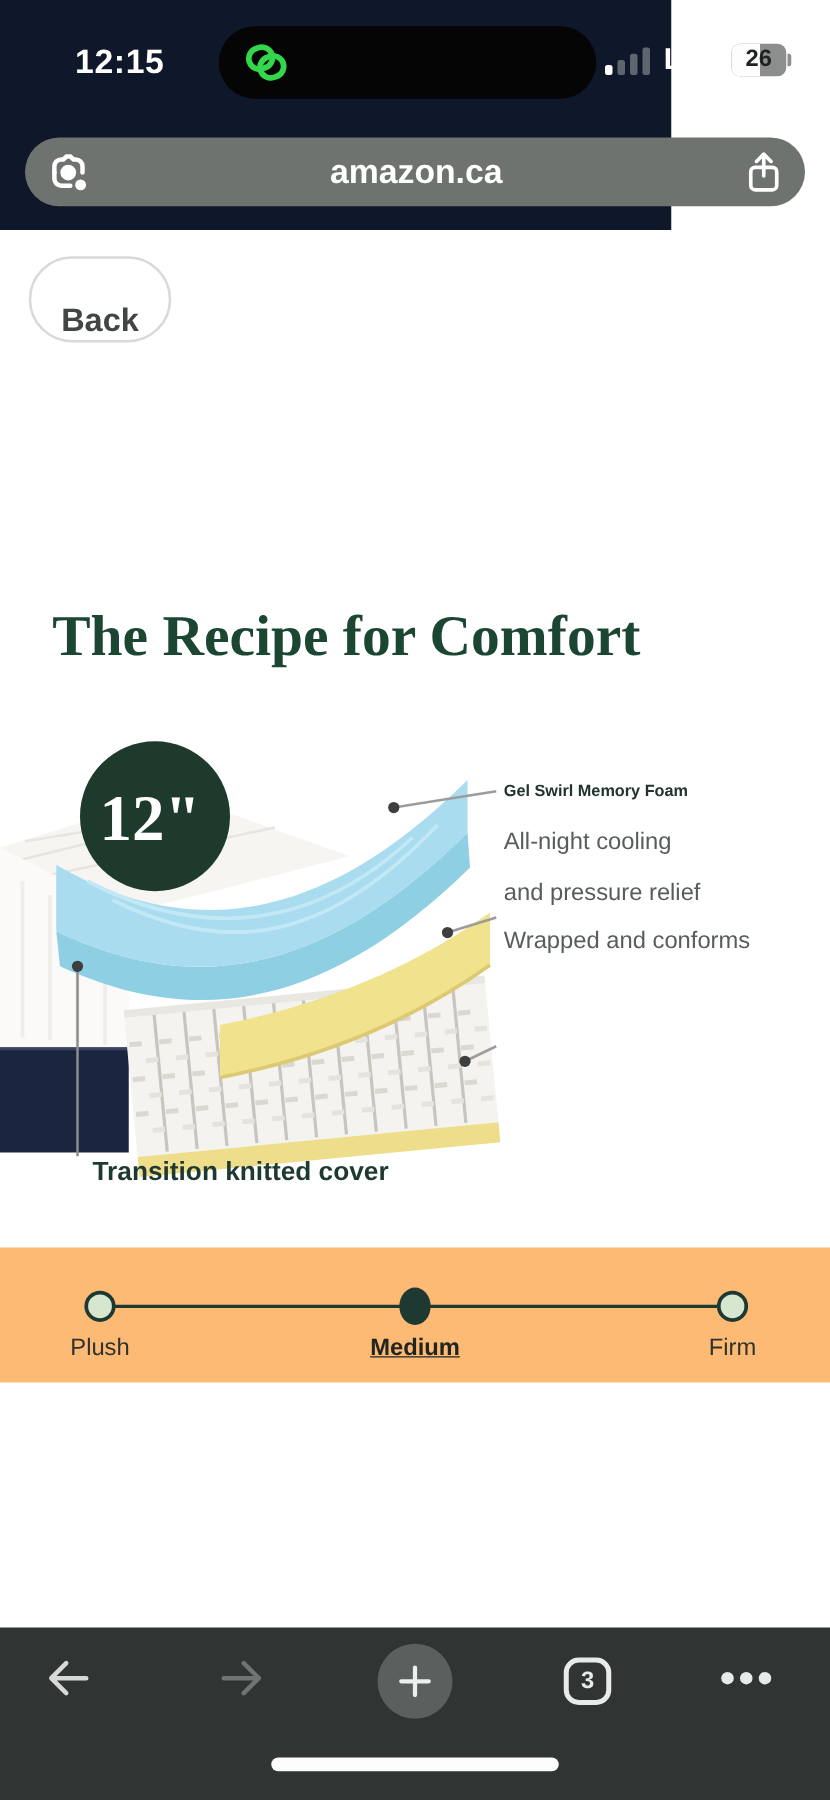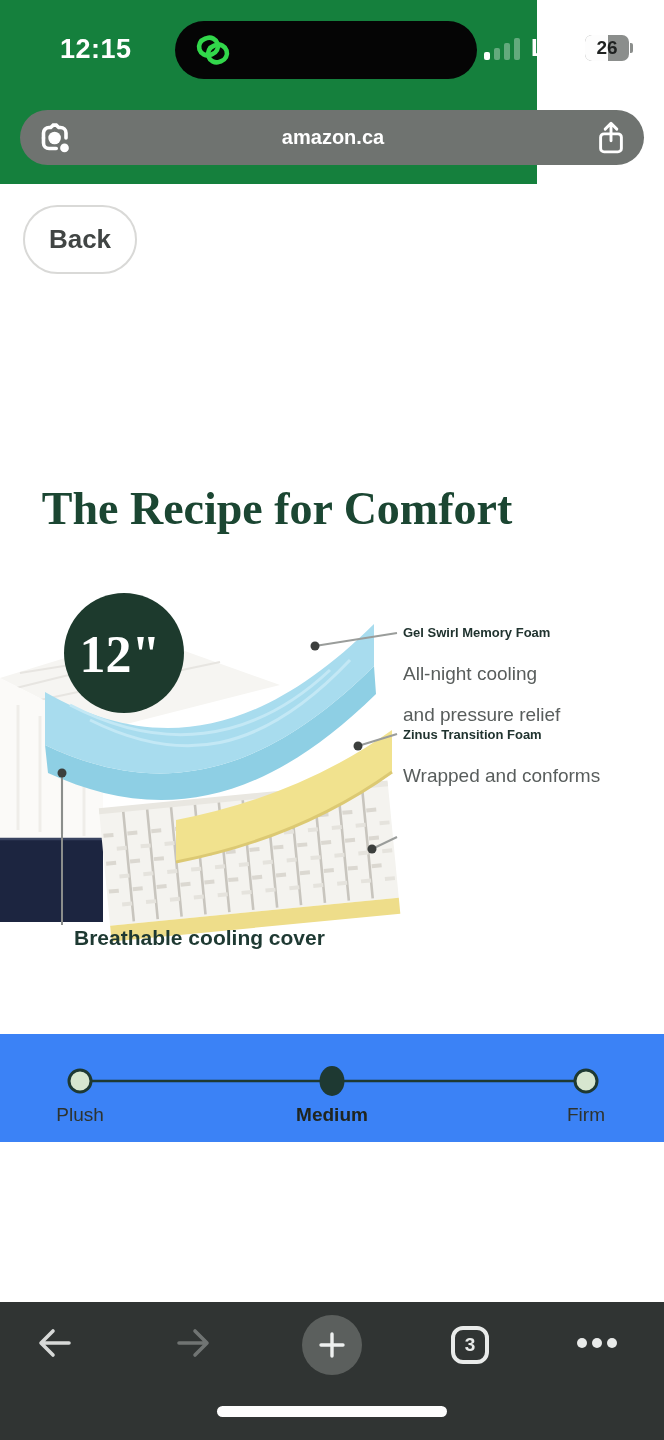--- a/index.html
+++ b/index.html
@@ -4,56 +4,56 @@
 <style>
   html,body{margin:0;padding:0;background:#111;}
   .phone{
     position:relative;width:664px;height:1440px;overflow:hidden;
     background:#ffffff;font-family:"Liberation Sans",sans-serif;
     -webkit-font-smoothing:antialiased;
   }
   .abs{position:absolute;}
 
   
-  .top-chrome{left:0;top:0;width:537px;height:184px;background:#15803d;}
+  .top-chrome{left:0;top:0;width:537px;height:184px;background:#0f172a;}
   .time{left:60px;top:34px;font-size:27px;font-weight:bold;color:#fff;letter-spacing:.5px;}
   .island{left:175px;top:21px;width:302px;height:58px;border-radius:29px;background:#050505;}
   .island-icon{position:absolute;left:18px;top:9px;width:40px;height:40px;}
   .status-right{left:484px;top:34px;display:flex;align-items:center;gap:9px;}
   .lte{color:#fff;font-size:24px;font-weight:bold;letter-spacing:.5px;}
   .battery{position:relative;width:44px;height:26px;border-radius:7px;background:#8b8e8c;overflow:hidden;}
   .battery-fill{position:absolute;left:0;top:0;height:100%;width:53%;background:#fdfdfd;}
   .battery-num{position:absolute;left:0;top:0;width:100%;height:100%;display:flex;align-items:center;justify-content:center;
     font-size:19px;font-weight:bold;color:#1f2221;}
   .battery-nub{width:3px;height:10px;background:#8b8e8c;border-radius:0 2px 2px 0;margin-left:1px;}
   .url-pill{left:20px;top:110px;width:624px;height:55px;border-radius:28px;background:#6f7370;
     display:flex;align-items:center;justify-content:space-between;padding:0 16px;box-sizing:border-box;}
-  .url-text{flex:1;text-align:center;color:#fff;font-size:20px;font-weight:600;}
+  .url-text{flex:1;text-align:center;color:#fff;font-size:27px;font-weight:600;}
 
   
   .content{left:0;top:184px;width:664px;height:1118px;background:#fff;border-radius:14px 14px 0 0;}
   .back-btn{left:23px;top:205px;width:114px;height:69px;border-radius:35px;background:#fff;border:2px solid #d9d9d7;
-    display:flex;align-items:center;justify-content:center;font-size:26px;font-weight:600;color:#414544;box-sizing:border-box;}
+    display:flex;align-items:flex-end;justify-content:center;font-size:26px;font-weight:600;color:#414544;box-sizing:border-box;}
   .page-title{left:0;top:482px;width:554px;text-align:center;font-family:Liberation Serif, serif;
     font-size:46px;font-weight:bold;color:#1b4632;letter-spacing:0;}
   .mattress-svg{left:0;top:580px;}
 
   .callout{width:250px;}
   .callout .c-title{font-size:13px;line-height:23px;font-weight:bold;color:#20332f;}
   .callout .c-desc{font-size:19px;line-height:23px;color:#585d5c;margin-top:18px;}
   .callout-1{left:403px;top:621px;}
   .callout-2{left:403px;top:723px;}
   .callout-3{left:403px;top:825px;}
   .cover-callout{left:74px;top:926px;font-size:21px;font-weight:bold;color:#1e3932;}
 
   
-  .firmness{left:0;top:998px;width:664px;height:108px;background:#3b82f6;margin-top:36px;}
+  .firmness{left:0;top:998px;width:664px;height:108px;background:#fdba74;}
   .scale-svg{position:absolute;left:0;top:26px;}
   .scale-label{position:absolute;top:70px;transform:translateX(-50%);font-size:19px;color:#2e332e;}
-  .scale-label.sel{font-weight:bold;color:#20251f;}
+  .scale-label.sel{font-weight:bold;color:#20251f;text-decoration:underline;}
   .lbl-plush{left:80px;}
   .lbl-medium{left:332px;}
   .lbl-firm{left:586px;}
 
   
   .nav-bar{left:0;top:1302px;width:664px;height:138px;background:#303433;}
   .nav-item{position:absolute;top:43px;transform:translate(-50%,-50%);}
   .plus-circle{width:60px;height:60px;border-radius:50%;background:#5b5f5d;display:flex;align-items:center;justify-content:center;}
   .tab-box{width:38px;height:38px;border:4px solid #e9ebea;border-radius:12px;display:flex;align-items:center;justify-content:center;
     font-size:19px;font-weight:bold;color:#e9ebea;box-sizing:border-box;}
@@ -161,24 +161,23 @@
       <circle cx="62" cy="193" r="4.5" fill="#3c3f3d"></circle>
     </g>
   </svg>
 
   <div class="abs callout callout-1">
     <div class="c-title">Gel Swirl Memory Foam</div>
     <div class="c-desc">All-night cooling</div>
     <div class="c-desc">and pressure relief</div>
   </div>
   <div class="abs callout callout-2">
-    <div class="c-title">Zinus Transition Foam</div>
     <div class="c-desc">Wrapped and conforms</div>
   </div>
-  <div class="abs cover-callout">Breathable cooling cover</div>
+  <div class="abs cover-callout">Transition knitted cover</div>
 
   <div class="abs firmness">
     <svg class="scale-svg" width="664" height="44" viewBox="0 0 664 44">
       <line x1="80" y1="21" x2="586" y2="21" stroke="#1e3932" stroke-width="2.6"></line>
       <circle cx="80" cy="21" r="11" fill="#d7e6cf" stroke="#1e3932" stroke-width="3"></circle>
       <ellipse cx="332" cy="21" rx="12.5" ry="15" fill="#1e3932"></ellipse>
       <circle cx="586" cy="21" r="11" fill="#d7e6cf" stroke="#1e3932" stroke-width="3"></circle>
     </svg>
     <div class="scale-label lbl-plush">Plush</div>
     <div class="scale-label sel lbl-medium">Medium</div>

